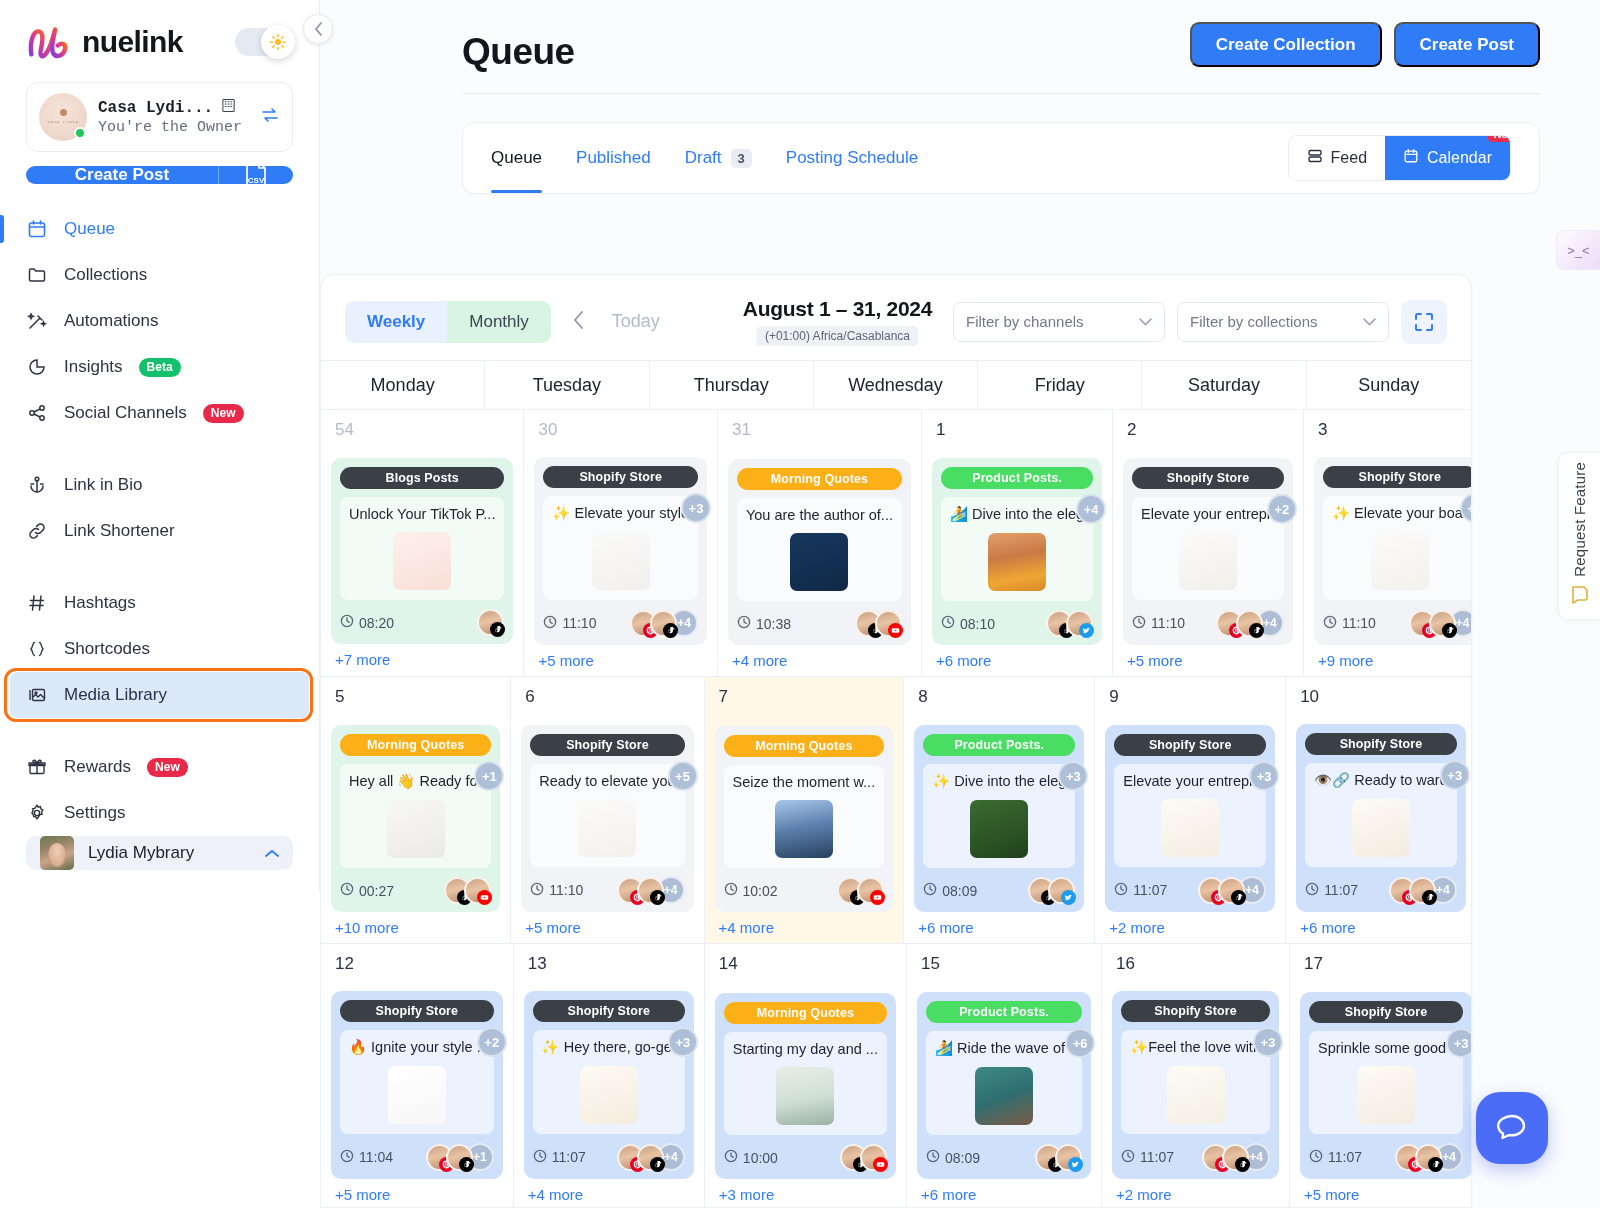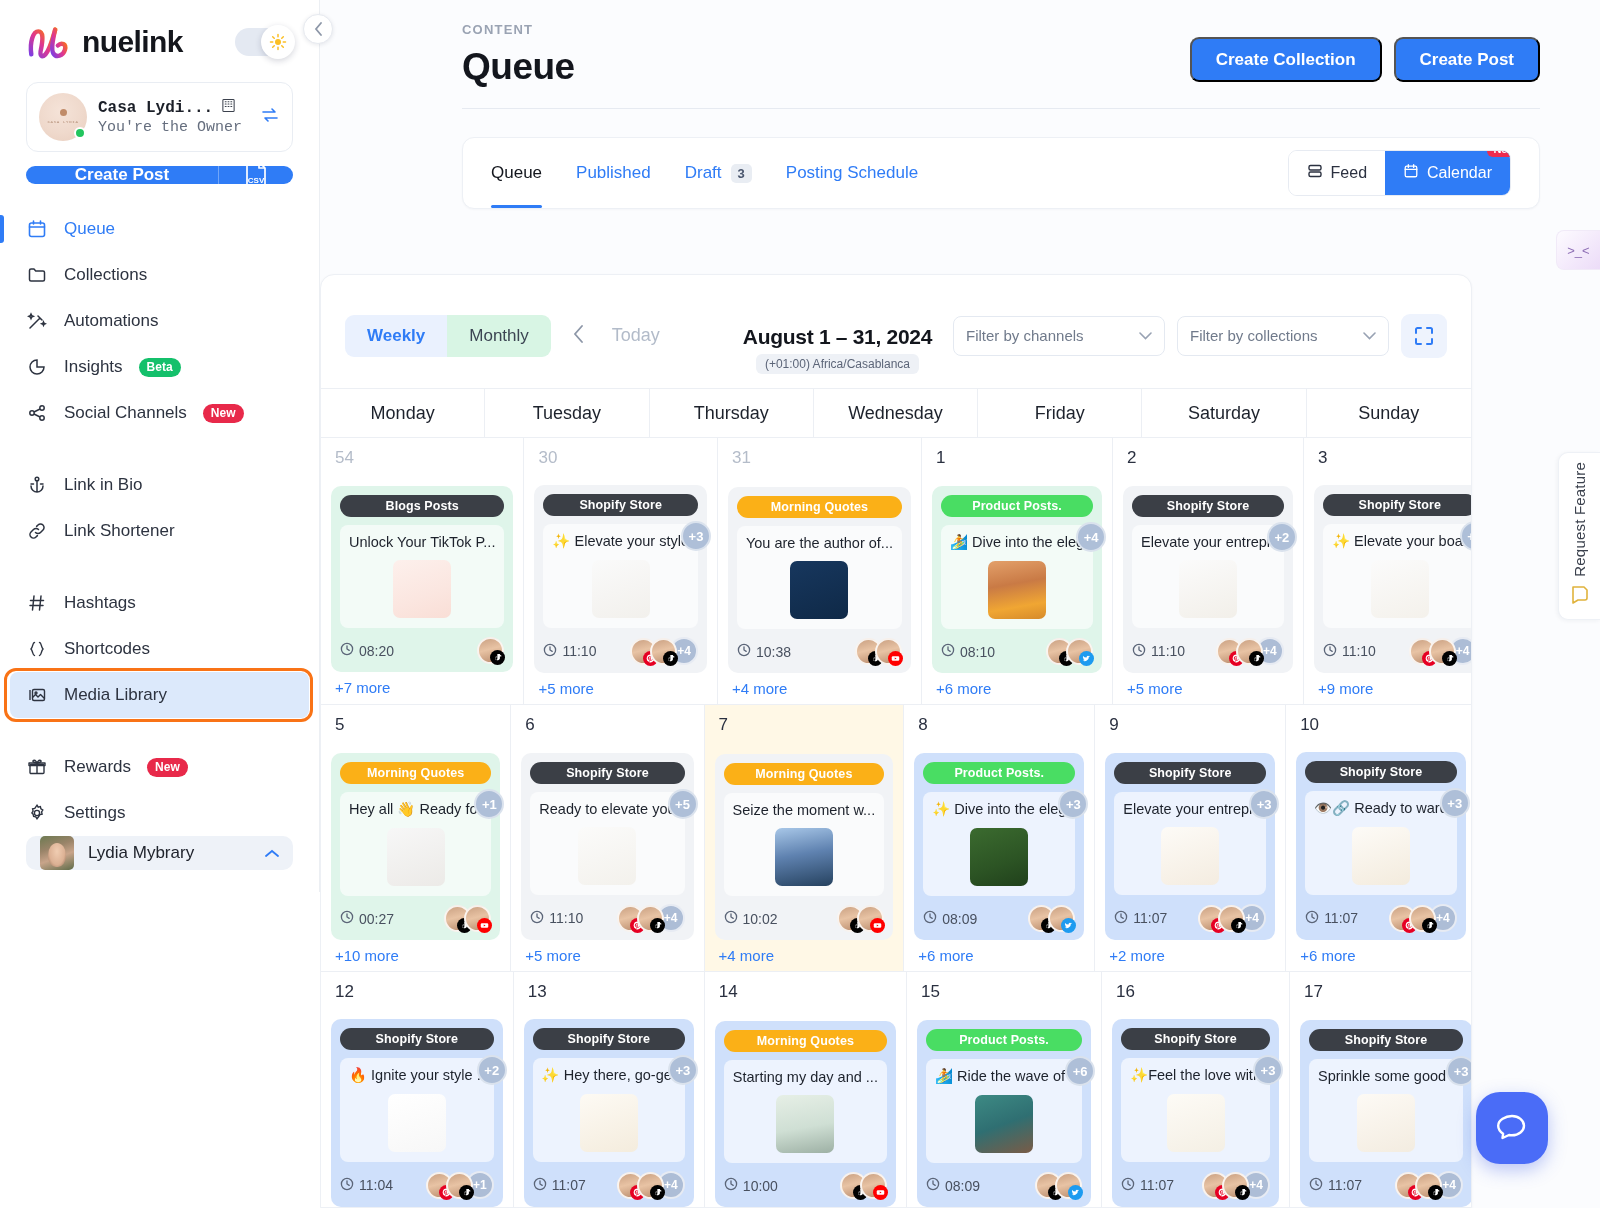--- a/index.html
+++ b/index.html
@@ -161,21 +161,21 @@
     box-shadow: 0 1px 3px rgba(20,30,60,.04); overflow: hidden;
   }
   .cal-toolbar { display: flex; align-items: center; gap: 14px; padding: 22px 24px 14px 24px; }
   .seg { display: flex; border-radius: 9px; overflow: hidden; }
   .seg-btn { height: 42px; padding: 0 22px; display: flex; align-items: center; font-size: 17px; }
   .seg-weekly { background: #eaf1fe; color: #2f7cf6; font-weight: 600; }
   .seg-monthly { background: #d8f5e4; color: #3c4553; }
   .nav-arrow { color: #8d97a8; font-size: 22px; padding: 0 8px; }
   .today-btn { color: #b2bbc9; font-size: 18px; padding: 0 6px; text-align: center; }
   .range-wrap { margin-left: 22px; text-align: center; }
-  .range-title { font-size: 21px; font-weight: 700; color: #13161d; letter-spacing: -.3px; margin-top: 28px; }
+  .range-title { font-size: 21px; font-weight: 700; color: #13161d; letter-spacing: -.3px; }
   .range-tz { display: inline-block; margin-top: 5px; background: #eef1f6; color: #5d6密; color: #5c6578; font-size: 12px; border-radius: 6px; padding: 3px 9px; }
   .filters { margin-left: auto; display: flex; gap: 12px; align-items: center; }
   .select {
     width: 212px; height: 40px; border: 1px solid #e4e9f1; border-radius: 8px;
     display: flex; align-items: center; padding: 0 12px; color: #707a8b; font-size: 15px; background: #fff;
   }
   .select .chev { margin-left: auto; color: #98a2b3; font-size: 12px; }
   .expand-btn {
     width: 46px; height: 44px; background: #eef3fd; border-radius: 9px;
     display: flex; align-items: center; justify-content: center;
@@ -511,21 +511,20 @@
       <svg width="14" height="9" viewBox="0 0 14 9" fill="none" stroke="#2f7cf6" stroke-width="1.8" stroke-linecap="round">
           <path d="M1 7l6-5 6 5"></path>
         </svg>
     </span>
   </div>
 </aside>
 
 <main class="main">
 
   <div class="page-head">
-    <div class="eyebrow">CONTENT</div>
     <div class="title-row">
       <h1 class="page-title">Queue</h1>
       <div class="head-actions">
         <button class="btn-primary">Create Collection</button>
         <button class="btn-primary">Create Post</button>
       </div>
     </div>
   </div>
   <div class="head-rule"></div>
 

